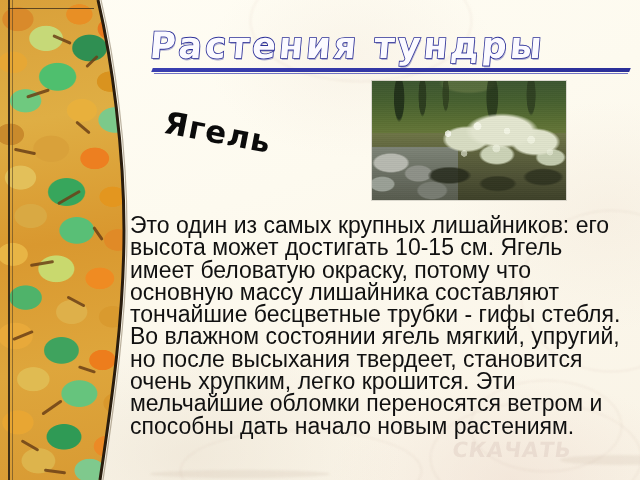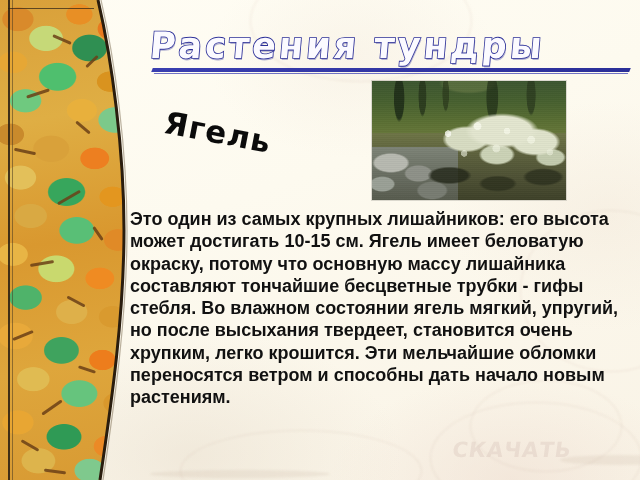--- a/index.html
+++ b/index.html
@@ -161,24 +161,23 @@
       radial-gradient(ellipse 30px 12px at 18% 40%, rgba(34,38,24,.8) 0 60%, rgba(34,38,24,0) 74%),
       radial-gradient(ellipse 26px 11px at 52% 60%, rgba(42,46,28,.75) 0 60%, rgba(42,46,28,0) 74%),
       radial-gradient(ellipse 28px 12px at 84% 44%, rgba(38,42,26,.7) 0 60%, rgba(38,42,26,0) 74%);}
   #ph-grain{left:0;top:0;width:194px;height:119px;
     background:
       repeating-linear-gradient(0deg,rgba(0,0,0,.05) 0 1px,rgba(255,255,255,.03) 1px 2px);
     opacity:.5;}
 
   
   #body-text{
-    position:absolute;left:130px;top:208px;width:500px;
-    font-size:18px;line-height:22.3px;color:#111;
+    position:absolute;left:130px;top:214px;width:500px;
+    font-size:23px;line-height:22.3px;color:#111;
     font-family:"Liberation Sans",sans-serif;
-    font-weight:bold;
   }
 
   
   #watermark{
     position:absolute;left:452px;top:438px;width:170px;height:30px;
     font-family:"DejaVu Sans",sans-serif;font-size:21px;font-weight:bold;
     color:rgba(196,170,160,.22);letter-spacing:1px;
     transform:skewX(-8deg);
     pointer-events:none;
   }

